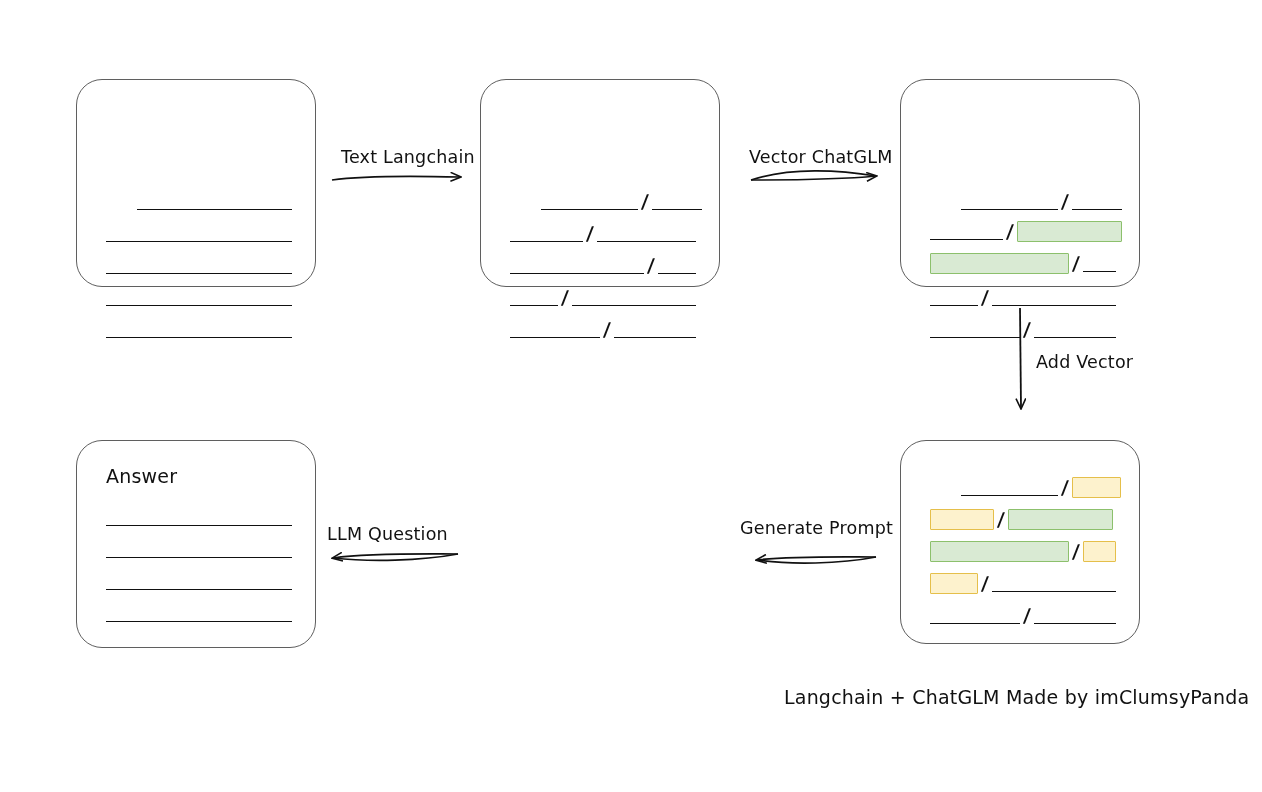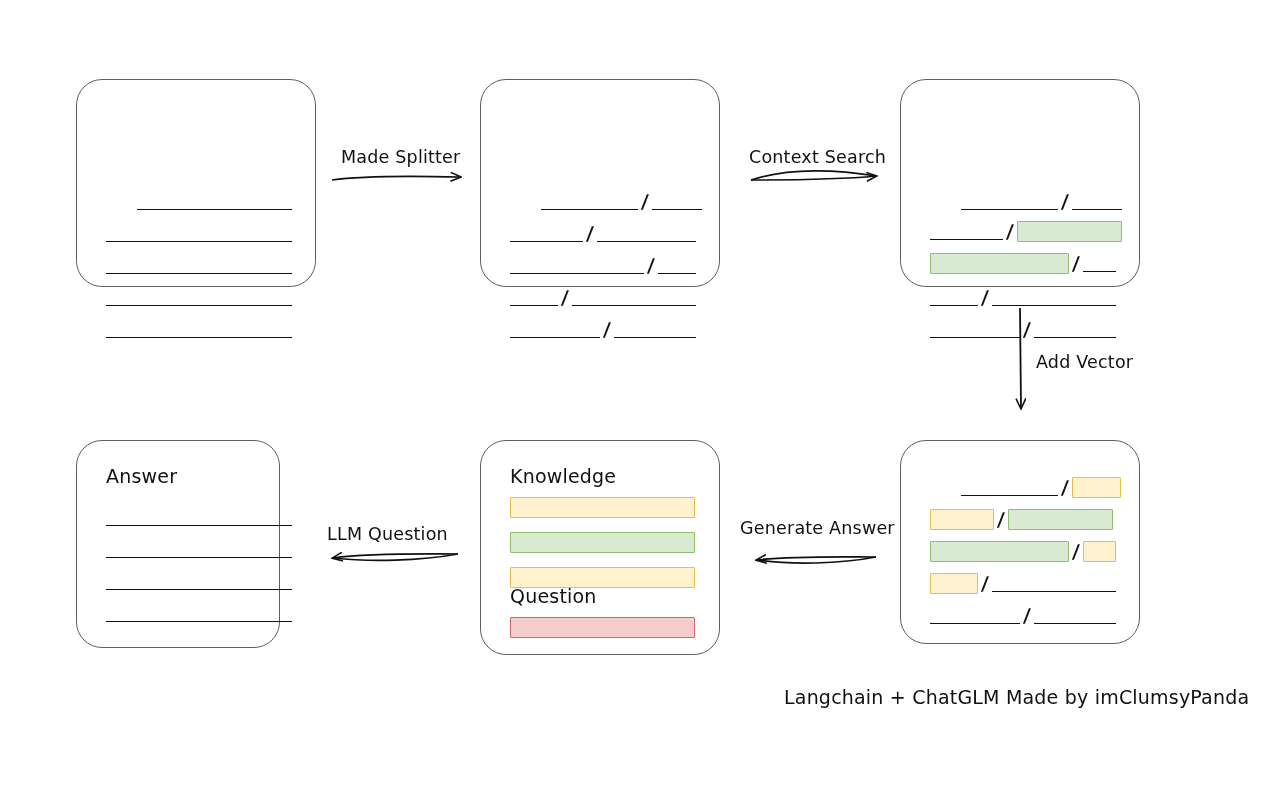--- a/index.html
+++ b/index.html
@@ -242,32 +242,22 @@
         <span class="seg plain" style="width:124px;"></span>
       </div>
       <div class="row" style="left:29px; top:163px;">
         <span class="seg plain" style="width:90px;"></span>
         <span class="slash">/</span>
         <span class="seg plain" style="width:82px;"></span>
       </div>
     </div>
   </div>
 
-  <div class="doc-box" style="left:480px; top:440px; width:240px; height:215px;">
-    <div class="box-inner">
-      <div class="box-heading" style="left:29px; top:24px;">Knowledge</div>
-      <div class="bar yellow" style="left:29px; top:56px; width:185px;"></div>
-      <div class="bar green" style="left:29px; top:91px; width:185px;"></div>
-      <div class="bar yellow" style="left:29px; top:126px; width:185px;"></div>
-      <div class="box-heading" style="left:29px; top:144px;">Question</div>
-      <div class="bar red" style="left:29px; top:176px; width:185px;"></div>
-    </div>
-  </div>
-
-  <div class="doc-box" style="left:76px; top:440px; width:204px; height:208px;">
+
+  <div class="doc-box" style="left:76px; top:440px; width:240px; height:208px;">
     <div class="box-inner">
       <div class="box-heading" style="left:29px; top:24px;">Answer</div>
       <div class="row" style="left:29px; top:65px;">
         <span class="seg plain" style="width:186px;"></span>
       </div>
       <div class="row" style="left:29px; top:97px;">
         <span class="seg plain" style="width:186px;"></span>
       </div>
       <div class="row" style="left:29px; top:129px;">
         <span class="seg plain" style="width:186px;"></span>
@@ -308,21 +298,21 @@
       <path d="M876,557 C840,564 790,565 757,560" fill="none" stroke="#111111" stroke-width="1.7"></path>
       <path d="M876,557 C840,557 790,556 757,560" fill="none" stroke="#111111" stroke-width="1.7" marker-end="url(#openArrowL)"></path>
     </g>
 
     <g>
       <path d="M458,554 C420,561 370,562 333,558" fill="none" stroke="#111111" stroke-width="1.7"></path>
       <path d="M458,554 C420,554 370,553 333,558" fill="none" stroke="#111111" stroke-width="1.7" marker-end="url(#openArrowL)"></path>
     </g>
   </svg>
 
-  <div class="edge-label" style="left:341px; top:147px;">Made Splitter</div>
-  <div class="edge-label" style="left:749px; top:147px;">Context Search</div>
+  <div class="edge-label" style="left:341px; top:147px;">Text Langchain</div>
+  <div class="edge-label" style="left:749px; top:147px;">Vector ChatGLM</div>
   <div class="edge-label" style="left:1036px; top:352px;">Add Vector</div>
-  <div class="edge-label" style="left:740px; top:518px;">Generate Answer</div>
+  <div class="edge-label" style="left:740px; top:518px;">Generate Prompt</div>
   <div class="edge-label" style="left:327px; top:524px;">LLM Question</div>
 
   <div class="footer-note" style="left:784px; top:686px;">Langchain + ChatGLM Made by imClumsyPanda</div>
 
 </div>
 
 </body></html>

